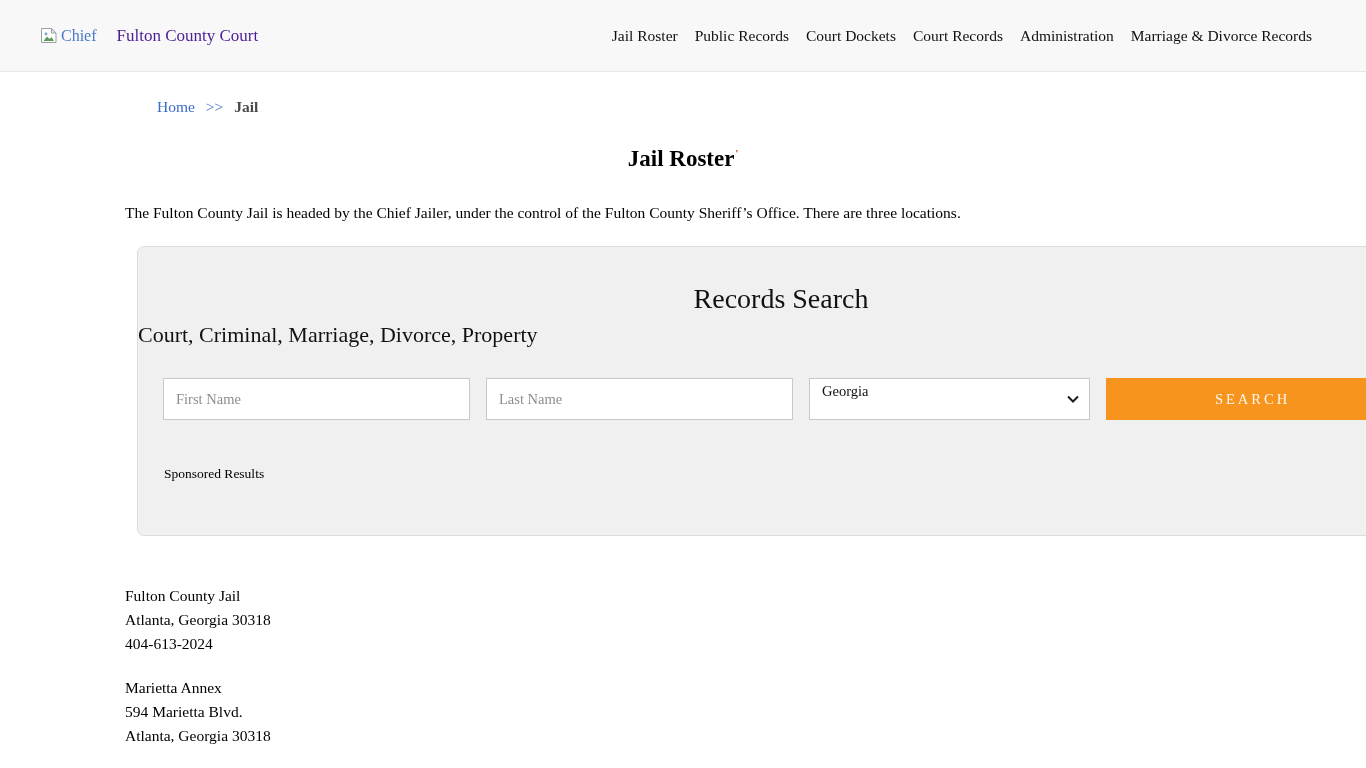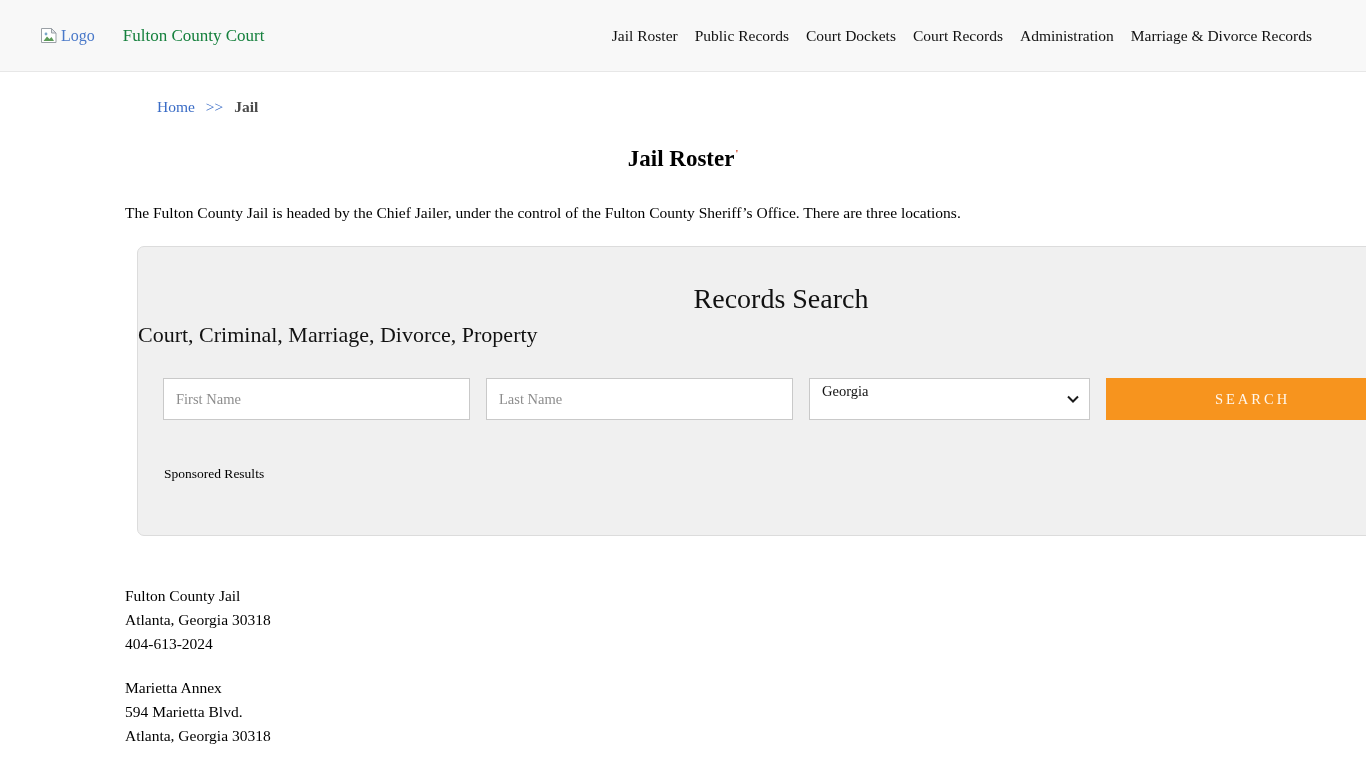--- a/index.html
+++ b/index.html
@@ -24,23 +24,23 @@
   }
   .brand-group { display: flex; align-items: center; }
   .logo-link {
     display: inline-flex; align-items: center;
     text-decoration: none;
     color: #4a79c9;
     font-size: 16px;
   }
   .logo-link svg { margin-right: 3px; }
   .brand-title {
-    margin-left: 28px;
+    margin-left: 20px;
     font-size: 17px;
-    color: #15803d;
+    color: #4c1d95;
   }
   .main-nav { display: flex; align-items: center; }
   .main-nav a {
     margin-left: 17px;
     font-size: 15.5px;
     color: #101010;
     text-decoration: none;
     white-space: nowrap;
   }
 
@@ -165,21 +165,21 @@
   <div class="brand-group">
     <a class="logo-link" href="#">
       <span style="line-height:0;">
         <svg width="18" height="17" viewBox="0 0 18 17">
           <path d="M1.5 1.5 h10 l4.5 4.5 v9.5 h-14.5 z" fill="#ffffff" stroke="#9aa0a6" stroke-width="1"></path>
           <path d="M11.5 1.5 l4.5 4.5 h-4.5 z" fill="#e3e6ea" stroke="#9aa0a6" stroke-width="1"></path>
           <circle cx="6" cy="7" r="1.4" fill="#7aa7c7"></circle>
           <path d="M3.5 14 l3.5-4.5 2.5 2.5 2-2 2.5 4 z" fill="#5c9a58"></path>
         </svg>
       </span>
-      <span>Logo</span>
+      <span>Chief</span>
     </a>
     <span class="brand-title">Fulton County Court</span>
   </div>
   <nav class="main-nav">
     <a href="#">Jail Roster</a>
     <a href="#">Public Records</a>
     <a href="#">Court Dockets</a>
     <a href="#">Court Records</a>
     <a href="#">Administration</a>
     <a href="#">Marriage &amp; Divorce Records</a>

